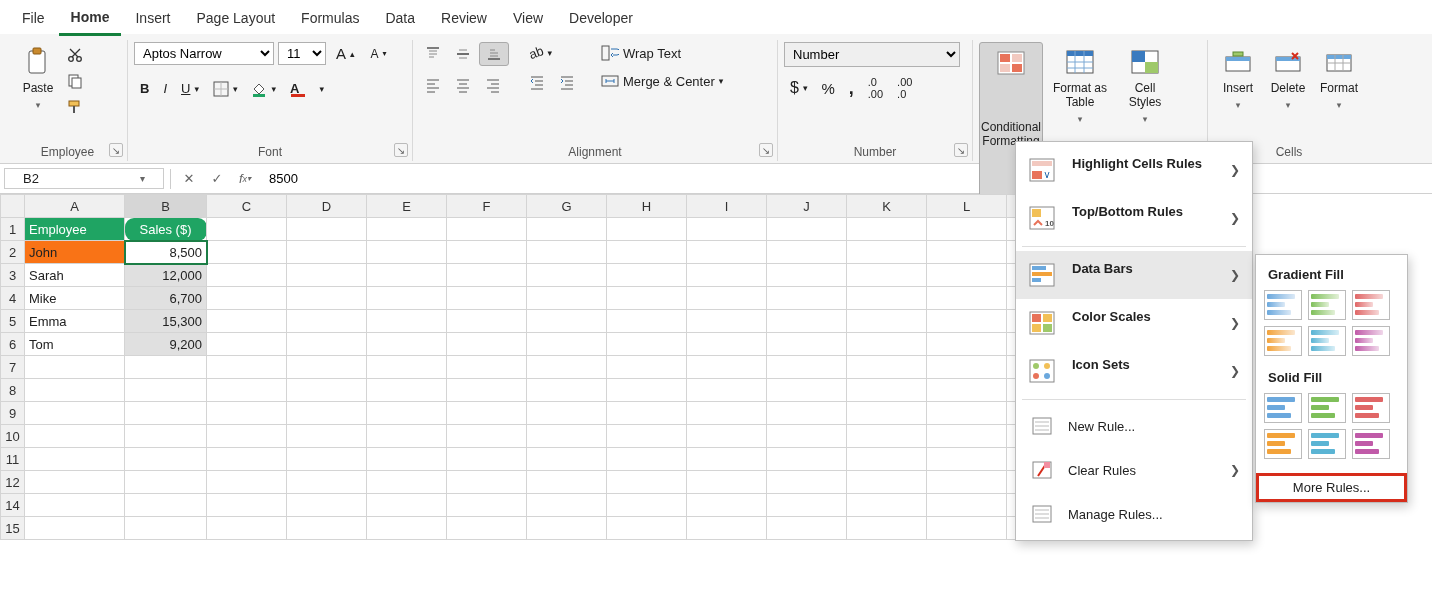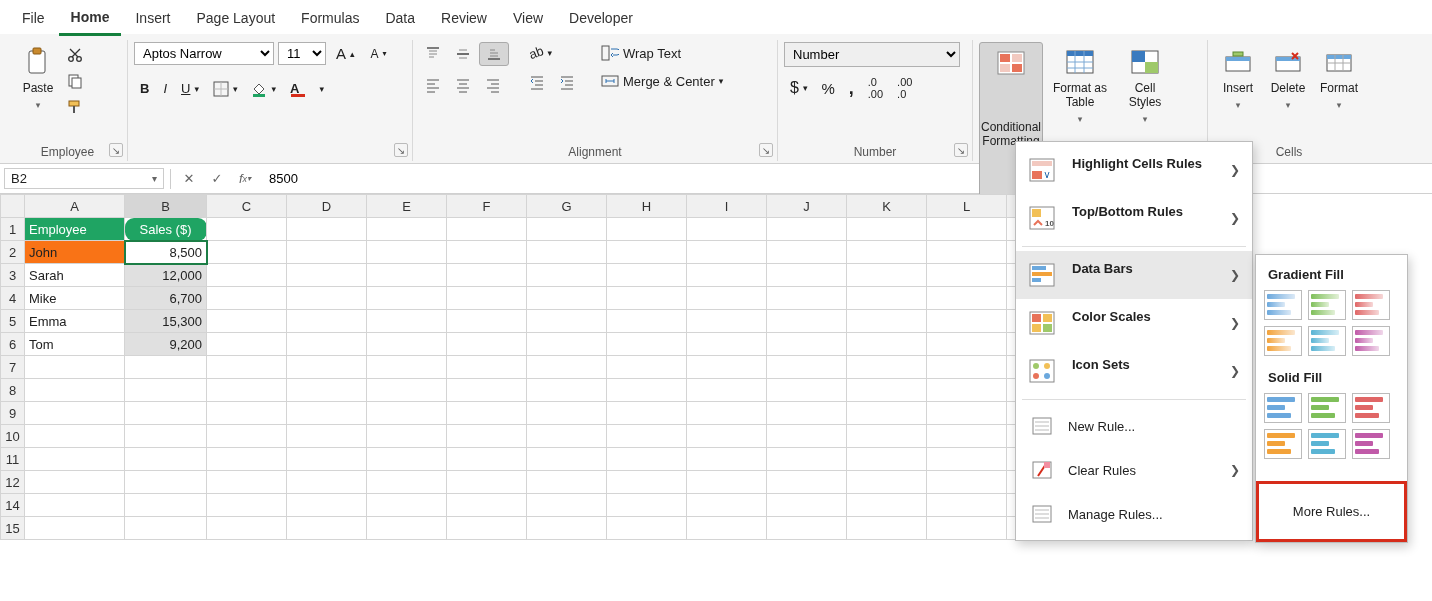--- a/index.html
+++ b/index.html
@@ -25,21 +25,21 @@
 .small-icon { width: 18px; height: 18px; display:flex; align-items:center; justify-content:center; color:#444; }
 .hbtn { padding: 3px 6px; cursor:pointer; display:flex; align-items:center; gap:4px; font-size:13px; border-radius:3px; }
 
 .font-select { display:flex; gap:4px; margin-bottom:6px; }
 .font-select select, .font-select input { border:1px solid #b0b0b0; background:#fff; font-size:13px; padding:2px 4px; }
 .font-name { width: 140px; }
 .font-size { width: 48px; }
 
 
 .formula-bar { display:flex; align-items:center; height: 30px; border-bottom:1px solid #d0d0d0; padding: 0 4px; gap:4px; }
-.name-box { width: 160px; border:1px solid #ccc; padding:2px 6px; font-size:13px; display:flex; align-items:center; justify-content:space-between; }
+.name-box { width: 160px; border:1px solid #ccc; padding:2px 18px; font-size:13px; display:flex; align-items:center; justify-content:space-between; }
 .fb-btn { width:24px; height:22px; display:flex; align-items:center; justify-content:center; color:#666; cursor:pointer; }
 .fb-input { flex:1; border:none; padding:2px 8px; font-size:13px; outline:none; }
 
 
 .grid-wrap { position:relative; }
 .grid { border-collapse:collapse; table-layout:fixed; }
 .grid th, .grid td { border:1px solid #d4d4d4; height:23px; font-size:13px; }
 .grid thead th { background:#f0f0f0; text-align:center; font-weight:400; color:#333; width:80px; }
 .grid thead th.rowhead-corner { width:24px; background:#f0f0f0; }
 .grid tbody th { background:#f0f0f0; text-align:center; font-weight:400; width:24px; color:#333; }
@@ -64,21 +64,21 @@
 .cf-sep { height:1px; background:#ddd; margin:4px 6px; }
 .cf-plain { display:flex; align-items:center; gap:12px; padding:8px 12px; cursor:pointer; font-size:13px; }
 .cf-icon { width:28px; height:28px; display:flex; align-items:center; justify-content:center; }
 
 
 .db-menu { position:absolute; top:254px; left:1255px; width:153px; background:#fff; border:1px solid #bcbcbc; box-shadow:2px 4px 10px rgba(0,0,0,.2); padding:8px 8px 4px; z-index:60; }
 .db-title { font-weight:700; font-size:13px; padding:4px 4px 8px; }
 .db-grid { display:grid; grid-template-columns:repeat(3, 38px); gap:6px; padding-bottom:10px; }
 .db-swatch { width:38px; height:30px; border:1px solid #bbb; background:#fff; position:relative; cursor:pointer; overflow:hidden; }
 .db-swatch .bar { position:absolute; left:2px; height:5px; border-radius:1px; }
-.db-more { margin:12px -8px -4px -8px; padding:20px 0; text-align:center; cursor:pointer; border:3px solid #d62c1a; font-size:13px; }
+.db-more { margin:4px -8px -4px -8px; padding:4px 0; text-align:center; cursor:pointer; border:3px solid #d62c1a; font-size:13px; }
 
 .u { text-decoration: underline; }
 
 svg { display:block; }
 </style>
 </head>
 <body>
 
 <div class="ribbon-tabs">
   <div class="ribbon-tab">File</div>
@@ -161,20 +161,21 @@
             </svg>
             <span style="font-size:9px;">▾</span>
           </div>
         <div class="hbtn">
             <span style="font-weight:700;">A</span>
             <div style="width:14px;height:3px;background:#d62c1a;margin-left:-12px;margin-top:14px;"></div>
             <span style="font-size:9px;margin-left:10px;">▾</span>
           </div>
       </div>
     </div>
+    <div class="group-label">Font</div>
     <div class="dialog-launcher">↘</div>
   </div>
 
   <div class="group" style="min-width:365px;">
     <div style="display:flex; gap:14px;">
       <div style="display:flex; flex-direction:column; gap:8px;">
         <div style="display:flex; gap:2px;">
           <div class="hbtn">
               <svg width="16" height="16">
                 <path d="M2 2h12" stroke="#555" stroke-width="1.5"></path>

